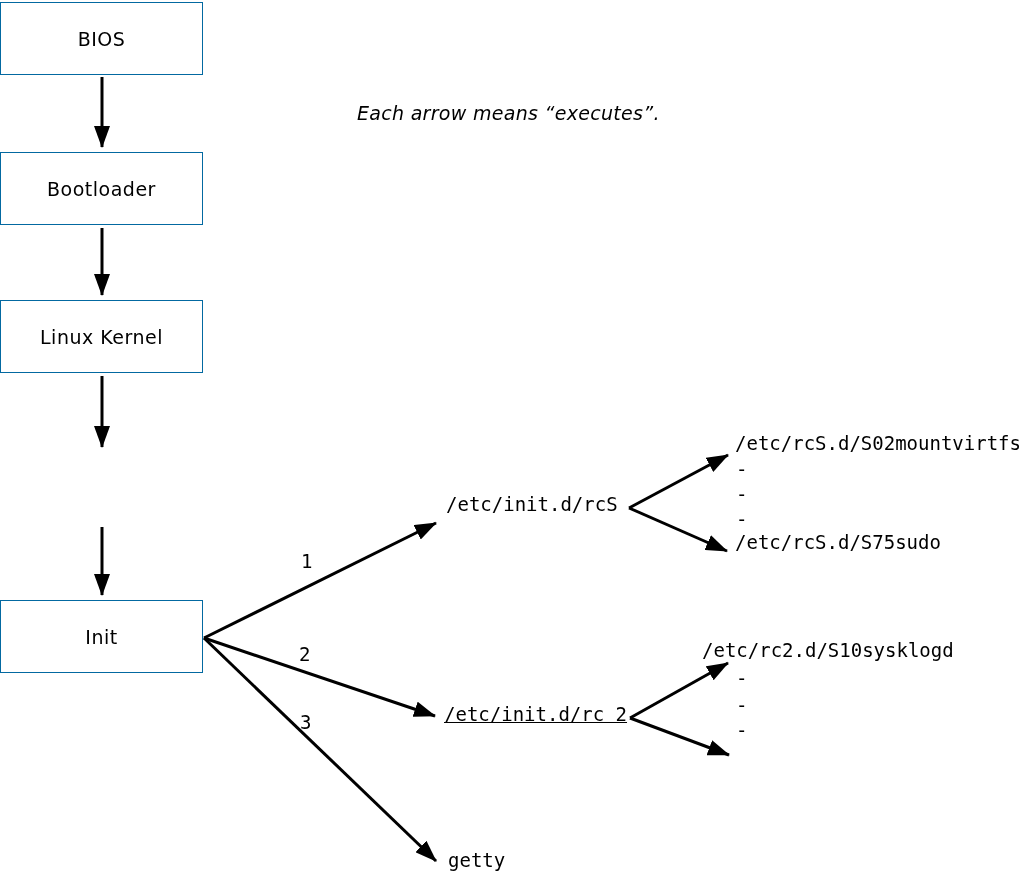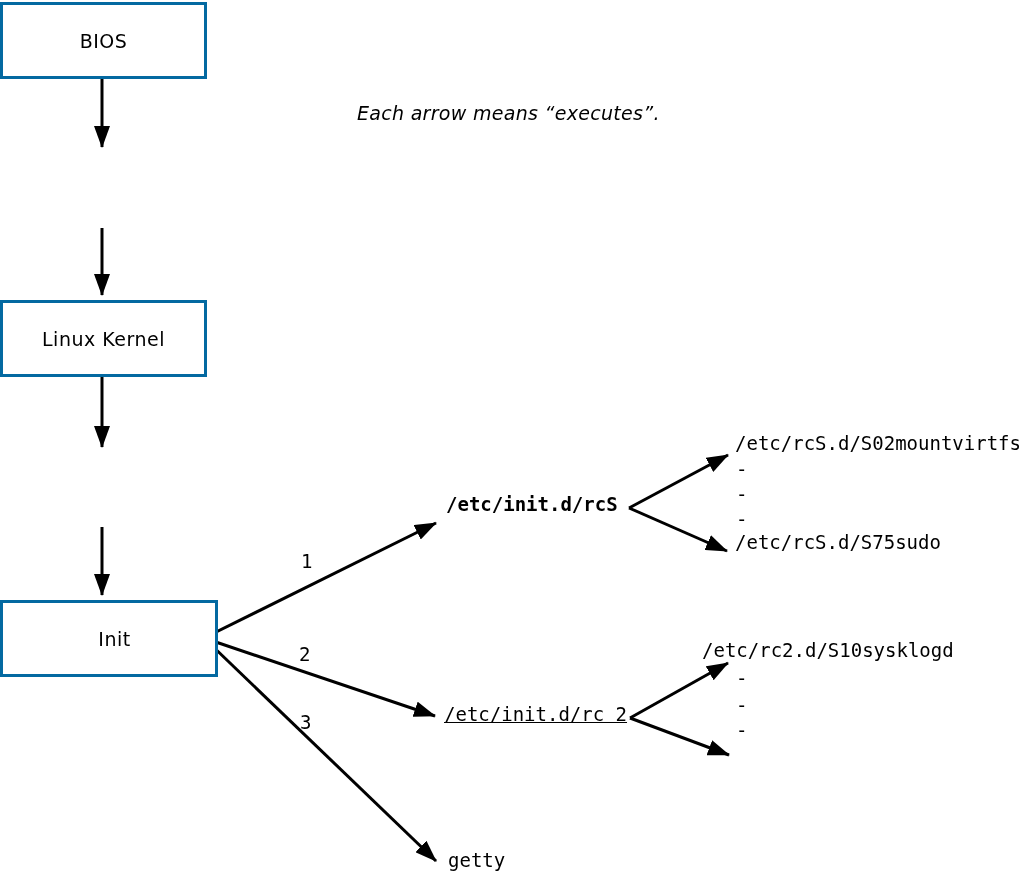--- a/index.html
+++ b/index.html
@@ -9,21 +9,21 @@
     background:#ffffff;
     font-family:"DejaVu Sans", sans-serif;
     color:#000;
     overflow:hidden;
   }
   #arrows{position:absolute;left:0;top:0;width:1024px;height:875px;}
   .box{
     position:absolute;
     left:0;
     width:201px;height:71px;
-    border:3px solid #0369a1;
+    border:1px solid #0369a1;
     background:#fff;
     display:flex;align-items:center;justify-content:center;
     font-size:19px;
     letter-spacing:0.5px;
   }
   .note{
     position:absolute;
     left:357px;top:102px;
     font-size:19px;
     letter-spacing:0.3px;
@@ -64,32 +64,35 @@
       <line x1="630" y1="718" x2="728" y2="663" marker-end="url(#ah)"></line>
       <line x1="630" y1="718" x2="729" y2="755" marker-end="url(#ah)"></line>
     </g>
   </svg>
 
   <div class="note">Each arrow means “executes”.</div>
 
   <div class="box" style="top:2px;">
       <span>BIOS</span>
     </div>
+  <div class="box" style="top:152px;">
+      <span>Bootloader</span>
+    </div>
   <div class="box" style="top:300px;">
       <span>Linux Kernel</span>
     </div>
-  <div class="box" style="top:600px;padding-left:11px;">
+  <div class="box" style="top:600px;">
       <span>Init</span>
     </div>
 
   <div class="mono" style="left:301px;top:552px;">1</div>
   <div class="mono" style="left:299px;top:645px;">2</div>
   <div class="mono" style="left:300px;top:713px;">3</div>
 
-  <div class="mono" style="left:446px;top:495px;font-weight:bold;">/etc/init.d/rcS</div>
+  <div class="mono" style="left:446px;top:495px;">/etc/init.d/rcS</div>
   <div class="mono" style="left:444px;top:705px;text-decoration:underline;">/etc/init.d/rc 2</div>
   <div class="mono" style="left:448px;top:851px;">getty</div>
 
   <div class="mono" style="left:735px;top:434px;">/etc/rcS.d/S02mountvirtfs</div>
   <div class="mono" style="left:736px;top:460px;">-</div>
   <div class="mono" style="left:736px;top:485px;">-</div>
   <div class="mono" style="left:736px;top:510px;">-</div>
   <div class="mono" style="left:735px;top:533px;">/etc/rcS.d/S75sudo</div>
 
   <div class="mono" style="left:702px;top:641px;">/etc/rc2.d/S10sysklogd</div>

